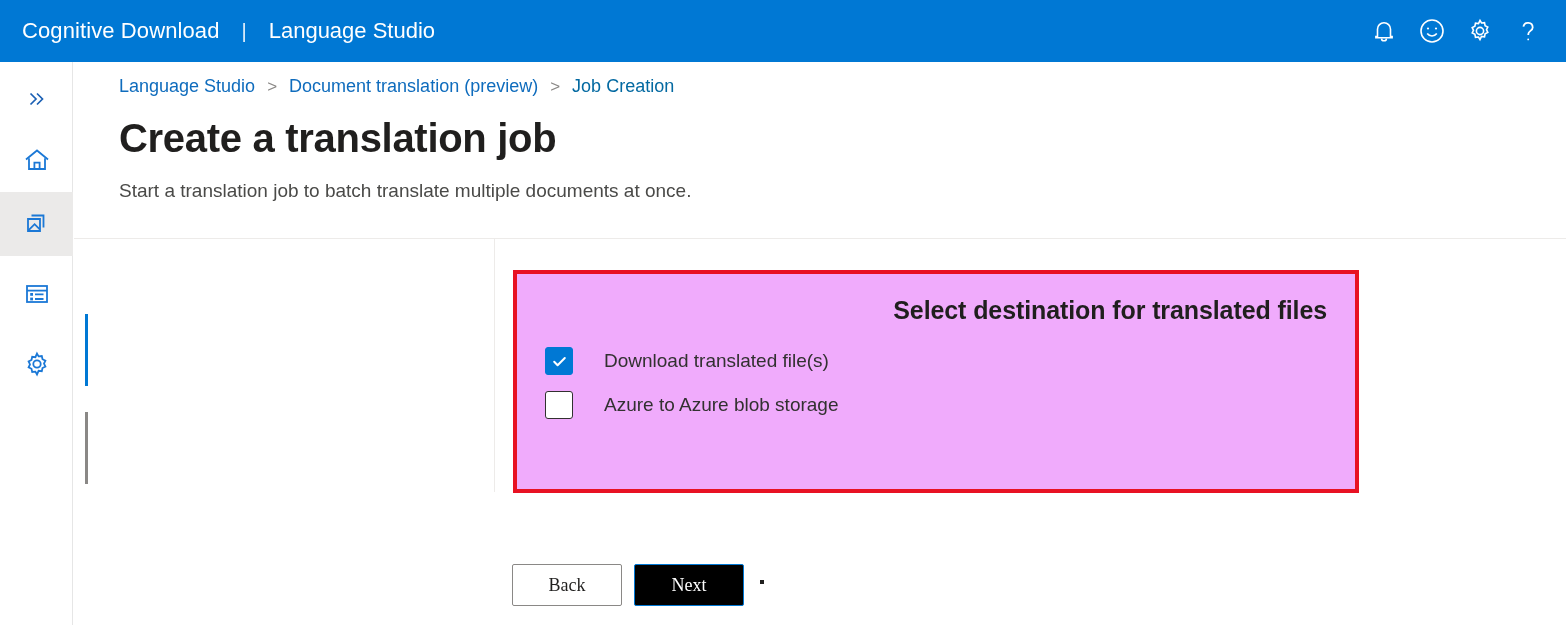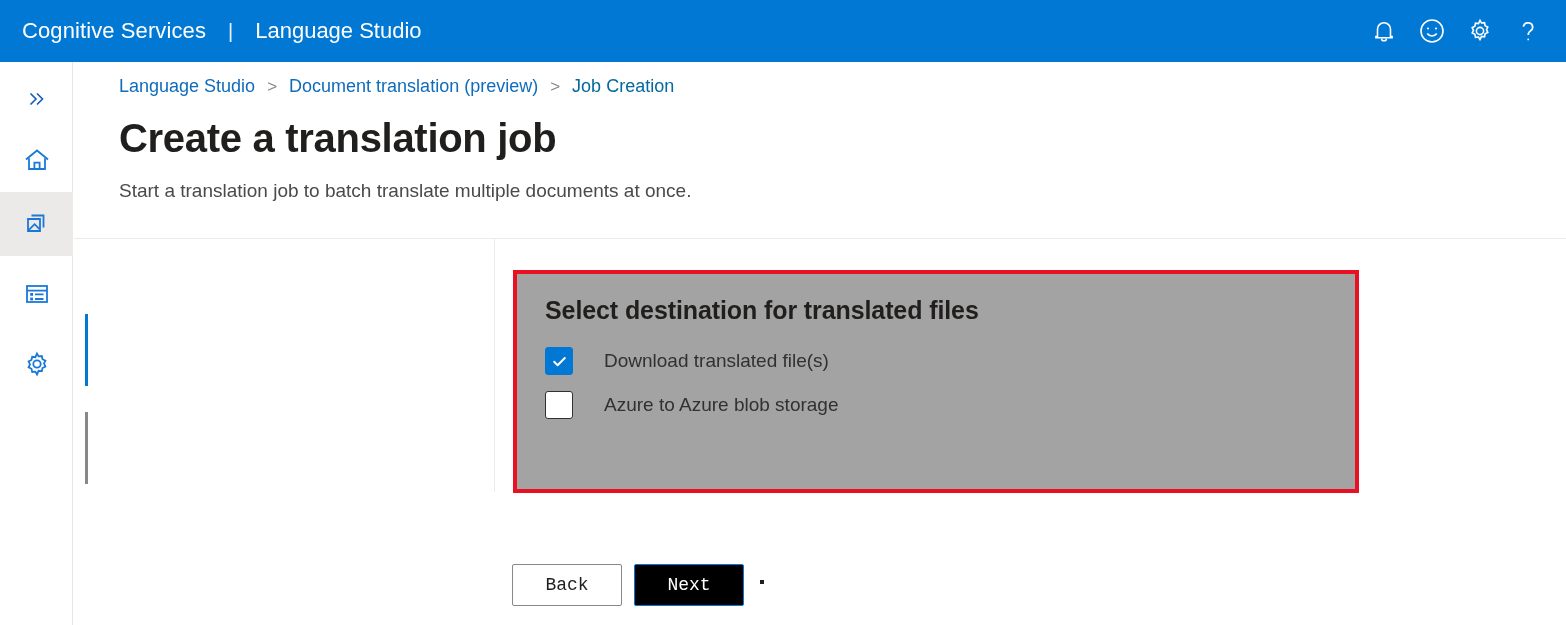--- a/index.html
+++ b/index.html
@@ -195,21 +195,22 @@
   .step2 { margin-top: 73px; }
 
   
   .highlight-box {
     position: absolute;
     left: 439px;
     top: 208px;
     width: 846px;
     height: 223px;
     border: 4px solid #E81123;
-    background: #a3a3a3;
+    background: #f0abfc;
+    text-align: right;
   }
   .panel-inner { padding: 22px 28px 0 28px; }
   .panel-title {
     font-size: 25px;
     font-weight: 600;
     color: #201F1E;
     letter-spacing: -0.1px;
   }
   .panel-desc {
     margin-top: 19px;
@@ -247,21 +248,21 @@
 
   
   .footer-actions {
     position: absolute;
     left: 438px;
     top: 502px;
     display: flex;
     align-items: center;
   }
   .btn {
-    font-family: Liberation Mono, monospace;
+    font-family: Liberation Serif, serif;
     font-size: 18px;
     height: 42px;
     min-width: 110px;
     padding: 0 20px;
     cursor: pointer;
     border-radius: 2px;
   }
   .btn-secondary {
     background: #ffffff;
     border: 1px solid #8A8886;
@@ -279,21 +280,21 @@
     background: #201F1E;
     margin-left: 16px;
     margin-top: -6px;
   }
 </style>
 </head>
 <body>
 
 <div class="topbar">
   <div class="brand-wrap">
-    <span class="brand-primary">Cognitive Services</span>
+    <span class="brand-primary">Cognitive Download</span>
     <span class="brand-sep">|</span>
     <span class="brand-secondary">Language Studio</span>
   </div>
 
   <div class="topbar-actions">
     <div class="topbar-icon">
       <span>
         <svg width="24" height="26" viewBox="0 0 24 26" fill="none" stroke="#ffffff" stroke-width="1.6">
           <path d="M5.5 18.5V11.2a6.5 6.5 0 0 1 13 0v7.3h1.6v1.3H3.9v-1.3h1.6z"></path>
           <path d="M9.6 20.4a2.4 2.4 0 0 0 4.8 0"></path>

